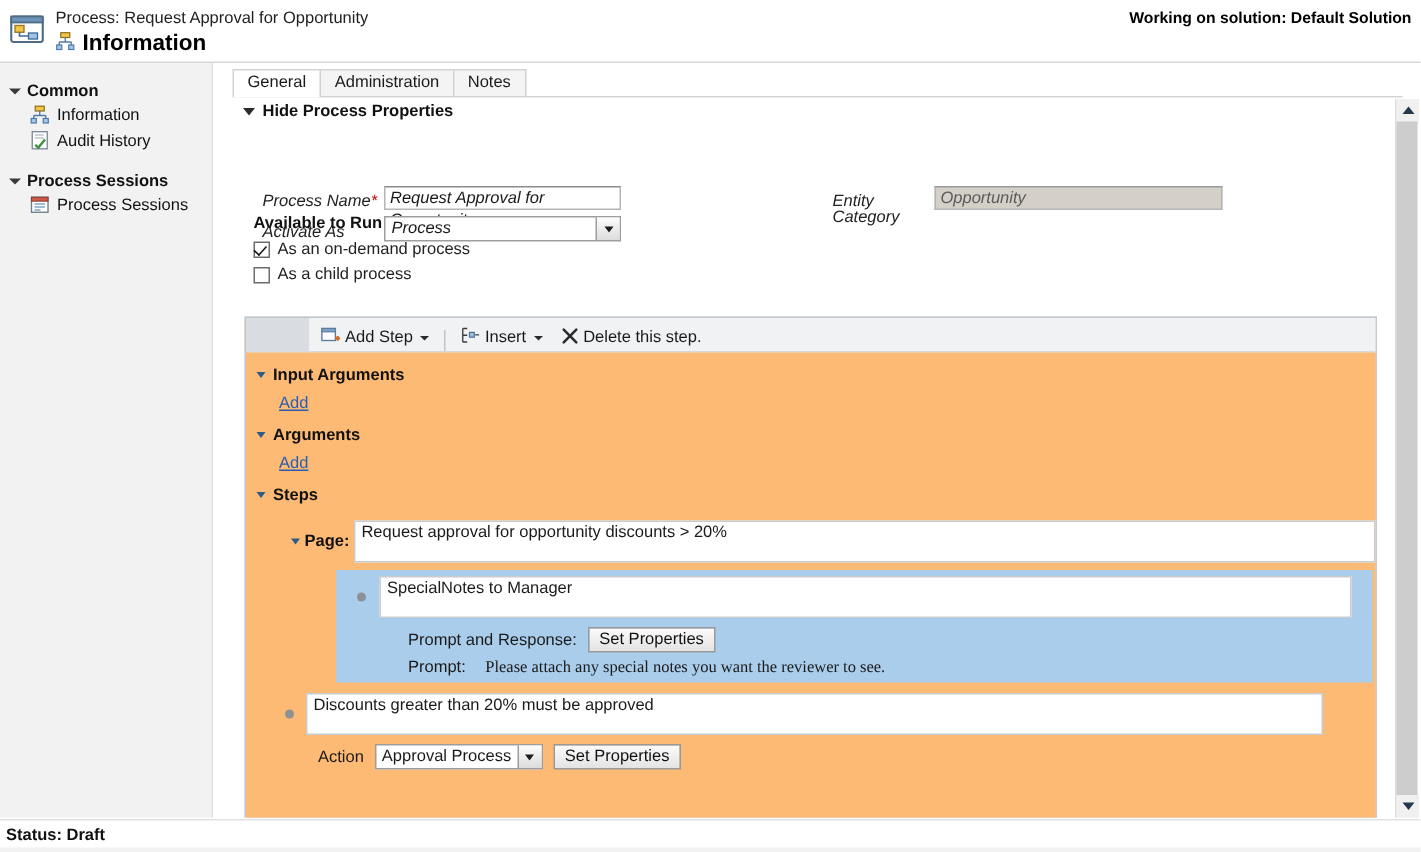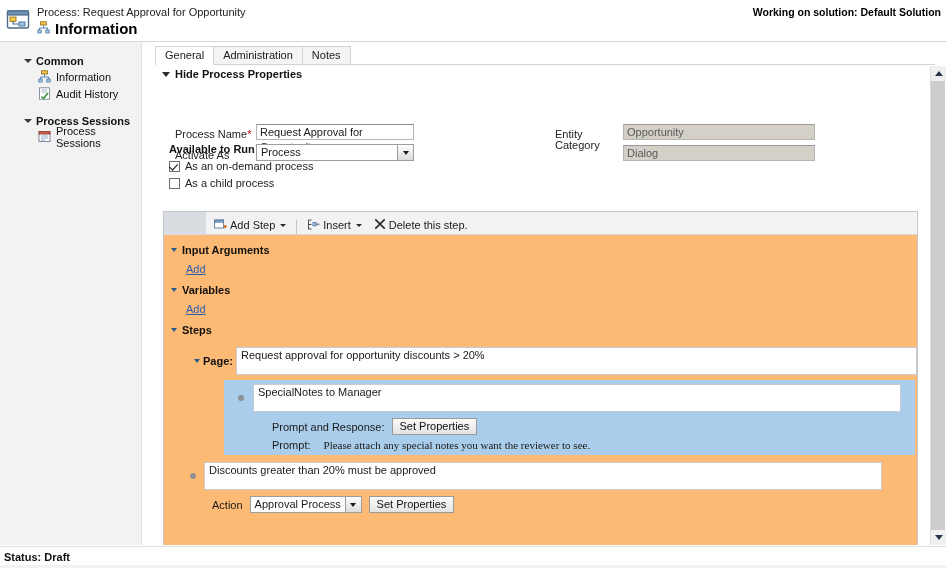--- a/index.html
+++ b/index.html
@@ -68,21 +68,20 @@
   .sidebar {
     position: absolute;
     left: 0; top: 42px;
     width: 142px; height: 503px;
     background: #f2f2f2;
     border-right: 1px solid #e2e2e2;
     box-sizing: border-box;
   }
   .nav-group {
     margin-top: 11px;
-    padding-left: 18px;
   }
   .nav-group-head {
     display: flex;
     align-items: center;
     gap: 4px;
     padding-left: 6px;
     font-size: 11px;
     font-weight: bold;
     color: #111;
     height: 15px;
@@ -175,20 +174,21 @@
     width: 0; height: 0;
     border-left: 3.5px solid transparent;
     border-right: 3.5px solid transparent;
     border-top: 4.5px solid #2b5c8a;
   }
 
   .fieldgrid {
     position: relative;
     margin-top: 13px;
     height: 46px;
+    font-style: italic;
   }
   .fld-label {
     position: absolute;
     font-size: 11px;
     color: #222;
   }
   .req-star { color: #cc0000; font-size: 11px; }
   .txtbox {
     position: absolute;
     box-sizing: border-box;
@@ -604,21 +604,20 @@
       <span class="sel-text">Process</span>
       <span class="sel-arrow">
           <i></i>
         </span>
     </div>
 
     <span class="fld-label" style="left:400px; top:35px;">Entity</span>
     <div class="txtbox readonly" style="left:468px; top:31px; width:192px;">Opportunity</div>
 
     <span class="fld-label" style="left:400px; top:46px;text-align:center;">Category</span>
-    <div class="txtbox readonly" style="left:468px; top:52px; width:192px;">Dialog</div>
   </div>
 
   <div class="avail-title">Available to Run</div>
 
   <div class="chkrow">
     <span class="chkbox on"></span>
     <span>As an on-demand process</span>
   </div>
 
   <div class="chkrow">
@@ -669,21 +668,21 @@
   <div class="canvas">
 
     <div class="grp-head">
       <span class="caret-down-sm"></span>
       <span>Input Arguments</span>
     </div>
     <a class="addlink">Add</a>
 
     <div class="grp-head">
       <span class="caret-down-sm"></span>
-      <span>Variables</span>
+      <span>Arguments</span>
     </div>
     <a class="addlink">Add</a>
 
     <div class="grp-head">
       <span class="caret-down-sm"></span>
       <span>Steps</span>
     </div>
 
     
     <div class="page-row">

